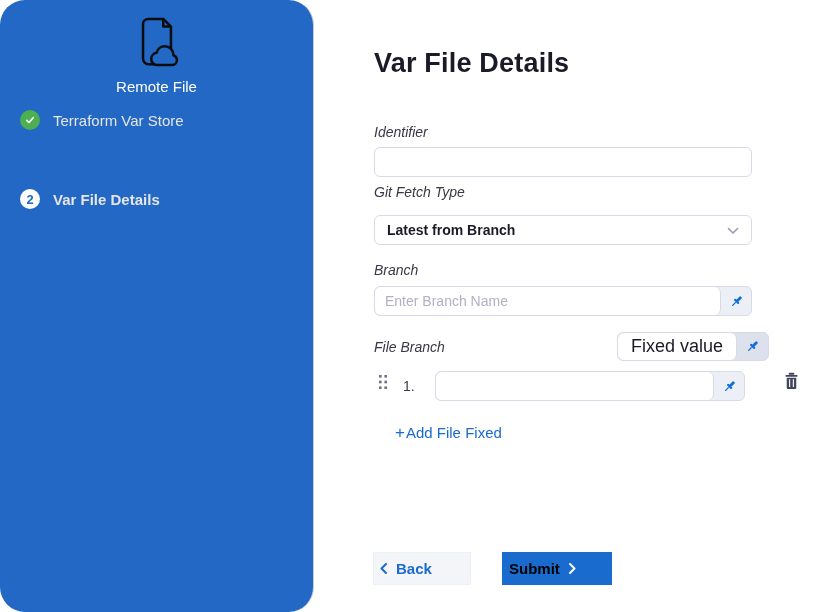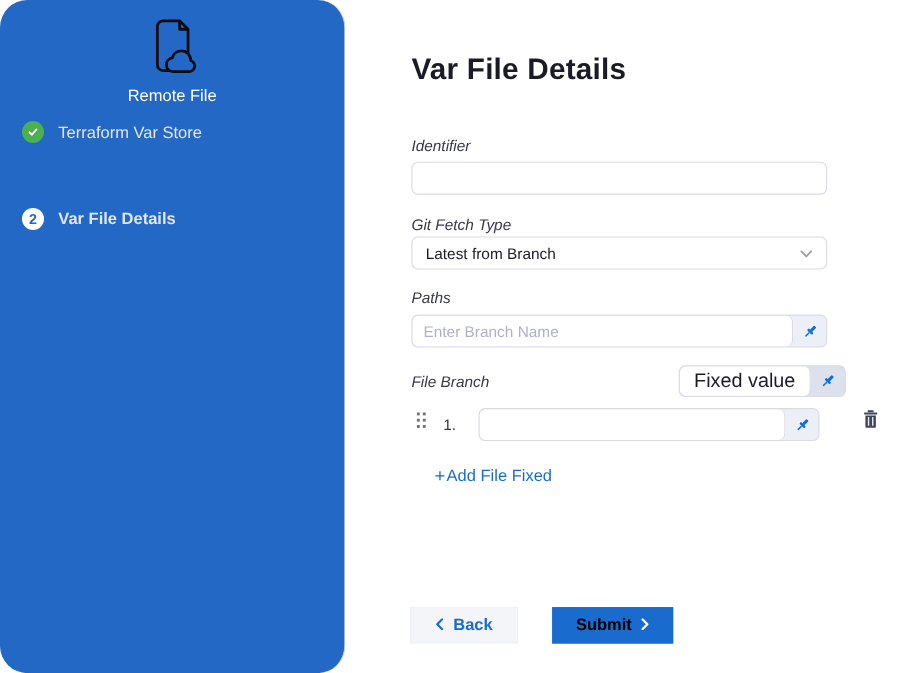--- a/index.html
+++ b/index.html
@@ -53,41 +53,41 @@
   .page-title {
     position: absolute; left: 374px; top: 48px; margin: 0;
     font-size: 27px; font-weight: 600; color: #1b1b28;
     letter-spacing: 0.2px;
   }
   .f-label {
     position: absolute; left: 374px;
     font-size: 14px; color: #383946; font-style: italic;
   }
   #lab-identifier { top: 124px; }
-  #lab-git        { top: 196px; }
+  #lab-git        { top: 184px; }
   #lab-branch     { top: 262px; }
   #lab-filepaths  { top: 339px; }
 
   .text-input, .select-box, .input-composite {
     position: absolute; left: 374px; width: 378px; height: 30px;
     border-radius: 6px; font-size: 14px;
   }
   input { font-family: "Liberation Sans", sans-serif; }
   .text-input {
     top: 147px;
     border: 1px solid #d9dae5; background: #fff;
     padding: 0 10px; outline: none; color: #1b1b28;
   }
   .select-box {
     top: 215px;
     border: 1px solid #d9dae5; background: #fff;
     display: flex; align-items: center; justify-content: space-between;
     padding: 0 12px; cursor: pointer;
   }
-  .select-box .sel-value { font-weight: 400; color: #1b1b28; }
+  .select-box .sel-value { font-weight: 700; color: #1b1b28; }
 
   .input-composite {
     background: #edeff7; border: 1px solid #d9dae5;
     display: flex; overflow: hidden;
   }
   #branch-wrap { top: 286px; }
   .input-composite input {
     width: calc(100% - 30px); height: 100%;
     border: none; border-right: 1px solid #d9dae5;
     border-radius: 6px;
@@ -131,21 +131,21 @@
   .add-link {
     position: absolute; left: 395px; top: 424px;
     color: #1a6bce; font-size: 15px; font-weight: 500;
     display: flex; align-items: center; cursor: pointer;
   }
   .add-link .plus { font-size: 17px; font-weight: 500; margin-right: 1px; line-height: 1; }
 
   
   .btn {
     position: absolute; top: 552px; height: 33px;
-    display: flex; align-items: center; justify-content: center; gap: 9px;
+    display: flex; align-items: center; gap: 9px;
     border-radius: 0; font-size: 15px; font-weight: 600;
     font-family: "Liberation Sans", sans-serif;
     cursor: pointer;
   }
   .btn-back {
     left: 373px; width: 98px;
     background: #f4f5f9; border: 1px solid #eef0f5;
     color: #1a6bce;
   }
   .btn-submit {
@@ -195,21 +195,21 @@
     <div class="f-label" id="lab-git">Git Fetch Type</div>
     <div class="select-box">
       <span class="sel-value">Latest from Branch</span>
       <span>
         <svg width="12" height="8" viewBox="0 0 12 8">
           <path d="M1.5 1.5L6 6l4.5-4.5" stroke="#9a9cb0" stroke-width="1.6" fill="none" stroke-linecap="round" stroke-linejoin="round"></path>
         </svg>
       </span>
     </div>
 
-    <div class="f-label" id="lab-branch">Paths</div>
+    <div class="f-label" id="lab-branch">Branch</div>
     <div class="input-composite" id="branch-wrap">
       <input type="text" placeholder="Enter Branch Name" style="">
       <span class="pin-cell">
         <svg width="15" height="15" viewBox="0 0 16 16">
           <g transform="rotate(45 8 8)" fill="#0f6fd7">
             <rect x="6.5" y="1" width="3" height="6.2" rx="0.8"></rect>
             <rect x="4.6" y="6.6" width="6.8" height="2.4" rx="1"></rect>
             <rect x="7.3" y="9" width="1.4" height="5.5" rx="0.7"></rect>
           </g>
         </svg>

